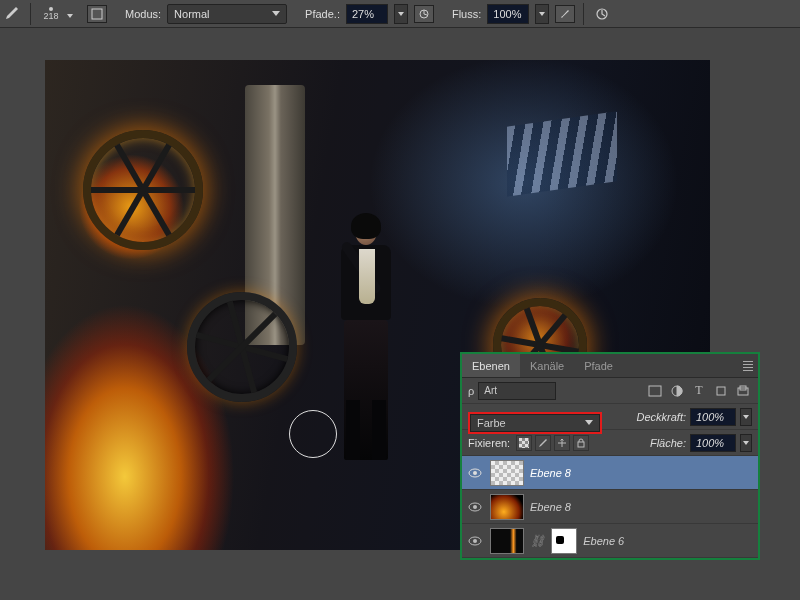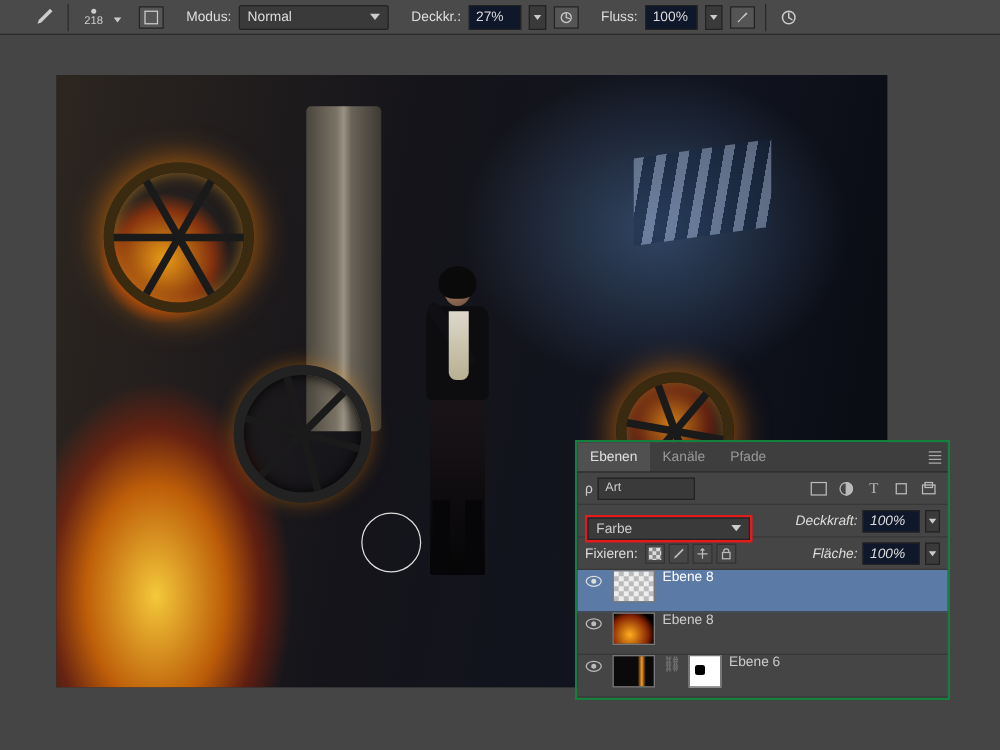--- a/index.html
+++ b/index.html
@@ -1,19 +1,19 @@
 <!DOCTYPE html>
 <html><head>
 <meta charset="utf-8">
 <style>
   * { box-sizing: border-box; margin: 0; padding: 0; font-family: 'Segoe UI', Tahoma, sans-serif; }
   body { background: #454545; width: 800px; height: 600px; overflow: hidden; position: relative; }
   
   
-  .toolbar { background: #4a4a4a; height: 28px; border-bottom: 1px solid #2a2a2a; display: flex; align-items: center; padding: 0 24px; gap: 6px; color: #ddd; font-size: 11px; }
+  .toolbar { background: #4a4a4a; height: 28px; border-bottom: 1px solid #2a2a2a; display: flex; align-items: center; padding: 0 0; gap: 6px; color: #ddd; font-size: 11px; }
   .tool-icon { width: 22px; height: 22px; display: flex; align-items: center; justify-content: center; }
   .tool-icon svg { fill: #ccc; }
   .vdiv { width: 1px; height: 22px; background: #2a2a2a; margin: 0 2px; }
   .brush-preview { width: 24px; height: 20px; position: relative; display: flex; flex-direction: column; align-items: center; justify-content: center; }
   .brush-dot { width: 4px; height: 4px; background: #ccc; border-radius: 50%; }
   .brush-size { font-size: 9px; color: #ccc; }
   .brush-caret { position:absolute; right:-10px; top:10px; width:0; height:0; border-left:3px solid transparent; border-right:3px solid transparent; border-top:4px solid #ccc;}
   .sq-btn { width: 20px; height: 18px; background: #555; border: 1px solid #222; display: flex; align-items: center; justify-content: center; font-size: 10px; color:#ccc; }
   .lbl { color: #ddd; font-size: 11px; white-space: nowrap; }
   .select { background: #3a3a3a; border: 1px solid #222; height: 20px; min-width: 120px; display: flex; align-items: center; justify-content: space-between; padding: 0 6px; color: #ddd; border-radius: 2px; font-size:11px; }
@@ -65,21 +65,21 @@
   .mini-icons div { width:18px; height:16px; display:flex; align-items:center; justify-content:center; }
   .blend-select-wrap { border:2px solid #e31b1b; display:flex; align-items:center;margin-top:12px; }
   .blend-select { width:130px; background:#3a3a3a; border:1px solid #222; height:18px; display:flex; align-items:center; justify-content:space-between; padding:0 6px; font-size:11px;}
   .opa-wrap { margin-left:auto; display:flex; align-items:center; gap:4px;font-style:italic;}
   .opa-wrap .num { width:46px; height:18px; font-size:11px;}
   .small-caret { width:12px; height:18px; background:#3a3a3a; border:1px solid #222; display:flex; align-items:center; justify-content:center;}
   .small-caret::after { content:''; width:0;height:0;border-left:3px solid transparent;border-right:3px solid transparent;border-top:4px solid #ccc;}
   .lock-icons { display:flex; gap:3px; margin-left:2px;}
   .lock-icons div { width:16px; height:16px; display:flex; align-items:center; justify-content:center; background:#474747; border:1px solid #333; font-size:10px;}
   .layers { }
-  .layer { display:flex; align-items:flex-start; height:34px; border-bottom:1px solid #383838; padding: 0 4px; gap:6px;}
+  .layer { display:flex; align-items:center; height:34px; border-bottom:1px solid #383838; padding: 0 4px; gap:6px;font-style:italic;}
   .layer.active { background:#5b7aa6; color:#fff;}
   .eye { width:18px; height:18px; display:flex; align-items:center; justify-content:center;}
   .thumb { width:34px; height:26px; border:1px solid #777; background:#1a1a1a; position:relative; overflow:hidden;}
   .checker { background: repeating-conic-gradient(#bbb 0 25%, #eee 0 50%) 0 0/8px 8px; }
   .thumb-fire { background: radial-gradient(circle at 40% 70%, #ffae1e, #802000 60%, #000 80%);}
   .thumb-dark { background: linear-gradient(90deg,#0a0a0a 60%,#ff9922 70%,#0a0a0a 80%);}
   .mask { width:26px; height:26px; background:#fff; border:1px solid #777;}
   .mask-dot { position:relative;}
   .mask-dot::after { content:''; position:absolute; left:4px; top:7px; width:8px; height:8px; background:#000; border-radius:2px;}
   .link { font-size:12px; color:#888;}
@@ -106,21 +106,21 @@
         <path d="M3 3 9 9"></path>
       </svg>
   </div>
   <div style="width:6px"></div>
   <span class="lbl">Modus:</span>
   <div class="select">
     <span>Normal</span>
     <span class="caret"></span>
   </div>
   <div style="width:6px"></div>
-  <span class="lbl">Deckkr.:</span>
+  <span class="lbl">Pfade.:</span>
   <div class="num">
       <span>27%</span>
     </div>
   <div class="mini-caret"></div>
   <div class="sq-btn">
     <svg width="12" height="12" viewBox="0 0 12 12" fill="none" stroke="#ccc">
         <circle cx="6" cy="6" r="4"></circle>
         <path d="M6 2 6 6 9 7"></path>
       </svg>
   </div>

